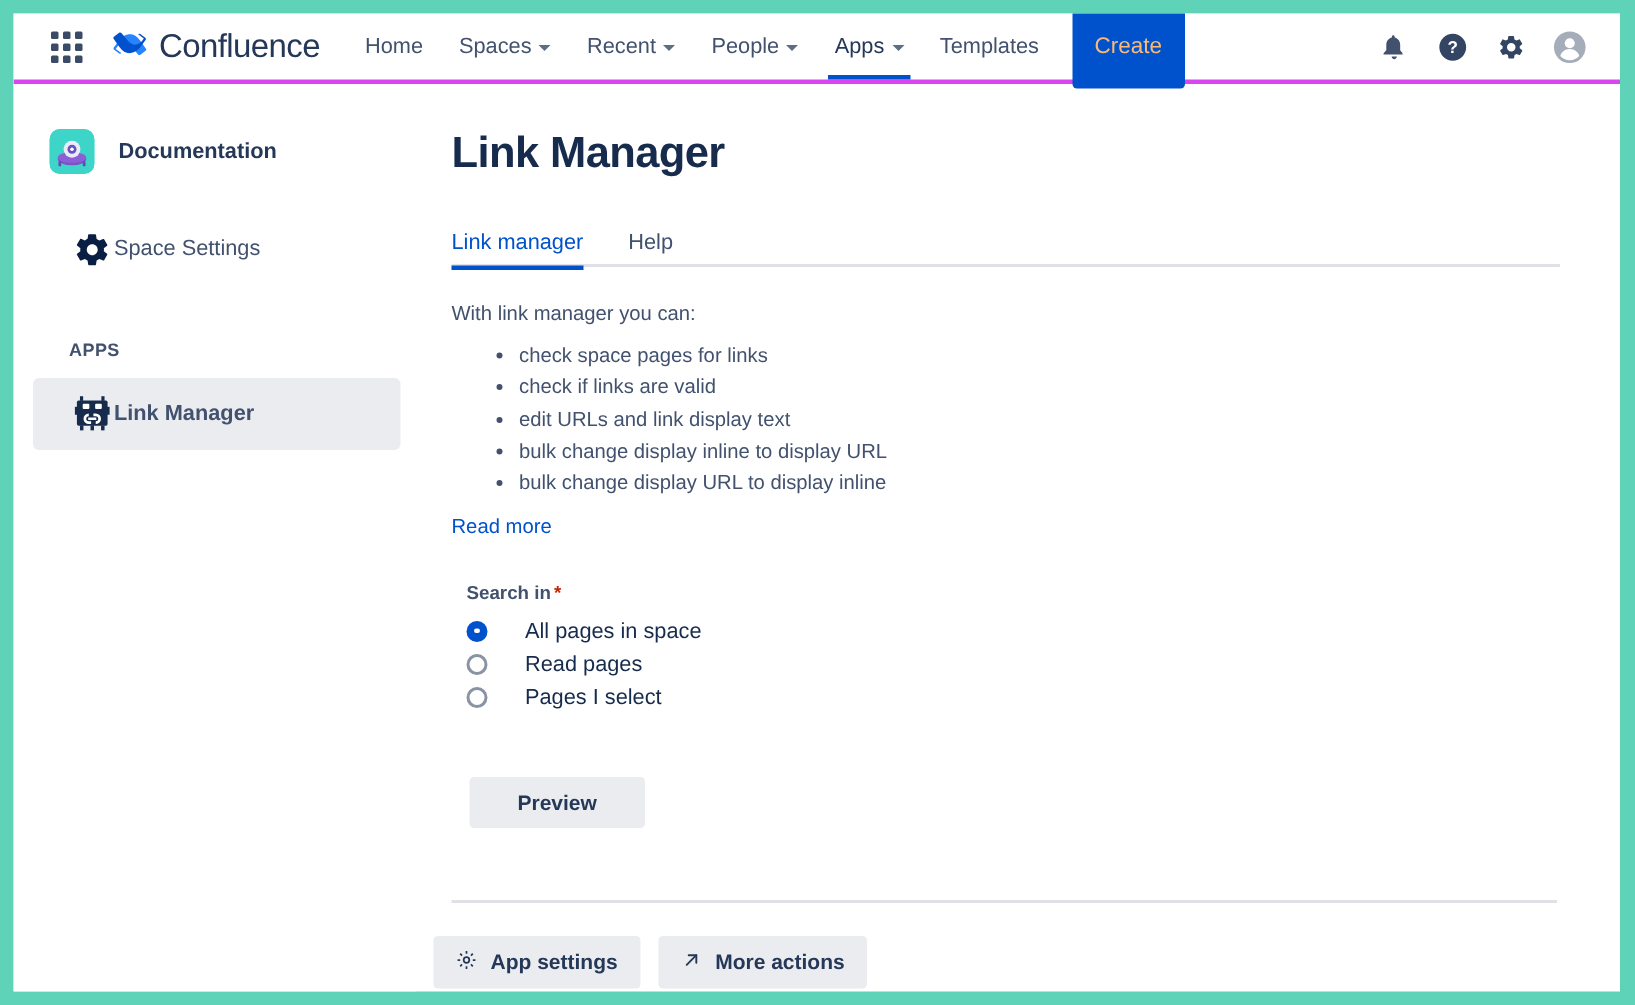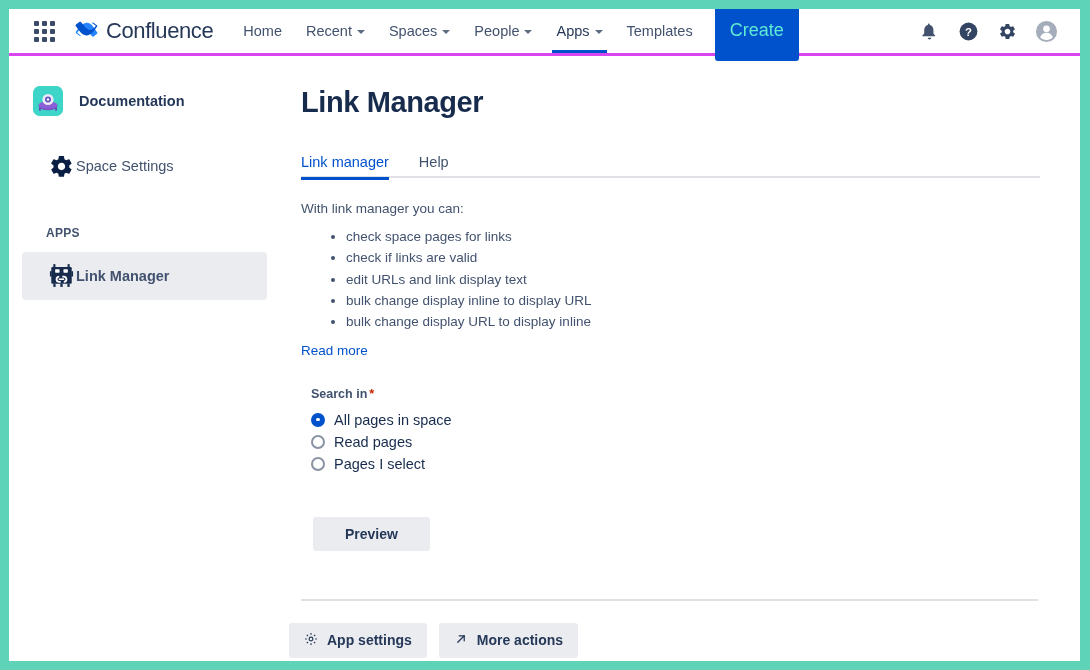--- a/index.html
+++ b/index.html
@@ -101,24 +101,24 @@
     width: 0; height: 0;
     border-left: 4px solid transparent;
     border-right: 4px solid transparent;
     border-top: 4.5px solid #5e6c84;
     margin-top: 2px;
   }
 
   .create-btn {
     margin-left: 10px;
     background: #0052cc;
-    color: #5eead4;
+    color: #fdba74;
     border: none;
     border-radius: 3px;
-    font-size: 18px;
+    font-size: 15px;
     font-family: inherit;
     padding: 20px 15px;
     cursor: pointer;
     line-height: 1.1;
   }
 
   .nav-right {
     margin-left: auto;
     display: flex;
     align-items: center;
@@ -266,21 +266,21 @@
     font-weight: bold;
     color: #42526e;
     margin-left: 10px;
     margin-bottom: 8px;
   }
   .req { color: #bf2600; margin-left: 2px; }
 
   .radio-row {
     display: flex;
     align-items: center;
-    gap: 9px;
+    gap: 25px;
     margin-left: 10px;
     padding: 3px 0;
     cursor: pointer;
   }
   .radio {
     width: 14px; height: 14px;
     flex: 0 0 14px;
     border-radius: 50%;
     border: 2px solid #8993a4;
     background: #fff;
@@ -368,25 +368,25 @@
         <path d="M28 9.5c-2.6 4.1-5.6 6-8.9 5.1-2.1-.6-3.6-2-5.4-4.1L8.9 4.9c-.5-.6-1.4-.7-2-.2L2.5 8c-.6.4-.7 1.2-.3 1.8l5 7c2.9 4 6 5.6 9.6 5.2 3.6-.4 6.6-2.8 9.3-6.5l3.5-4.8c.4-.6.3-1.4-.3-1.8L25 5.7c-.6-.4-1.4-.3-1.8.3z" fill="#0052CC" transform="translate(0,-1)"></path>
       </svg>
       <span class="brand-text">Confluence</span>
     </div>
 
     <div class="nav-items">
       <div class="nav-item">
         <span>Home</span>
       </div>
       <div class="nav-item">
+        <span>Spaces</span>
+        <span class="caret"></span>
+      </div>
+      <div class="nav-item">
         <span>Recent</span>
-        <span class="caret"></span>
-      </div>
-      <div class="nav-item">
-        <span>Spaces</span>
         <span class="caret"></span>
       </div>
       <div class="nav-item">
         <span>People</span>
         <span class="caret"></span>
       </div>
       <div class="nav-item active">
         <span>Apps</span>
         <span class="caret"></span>
       </div>

